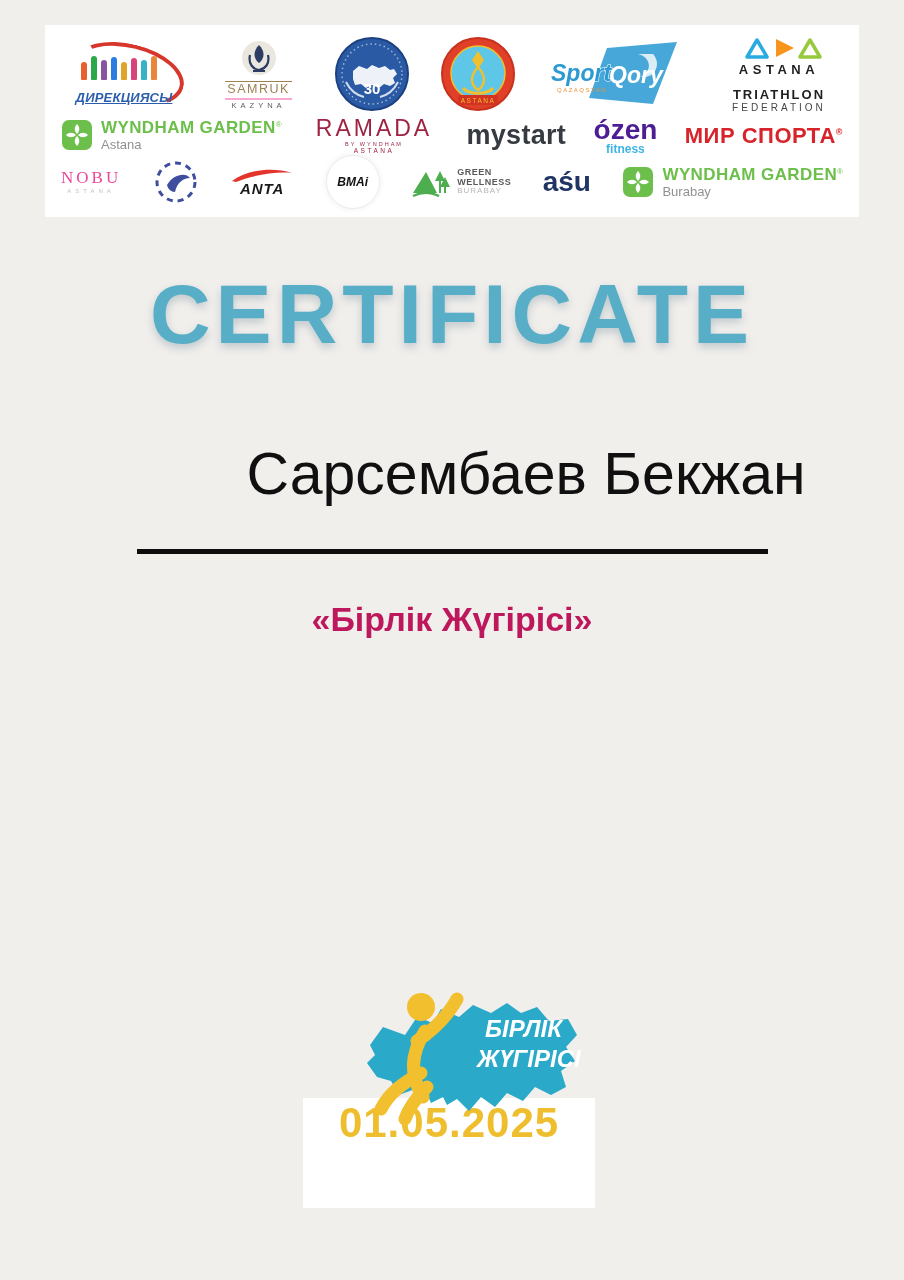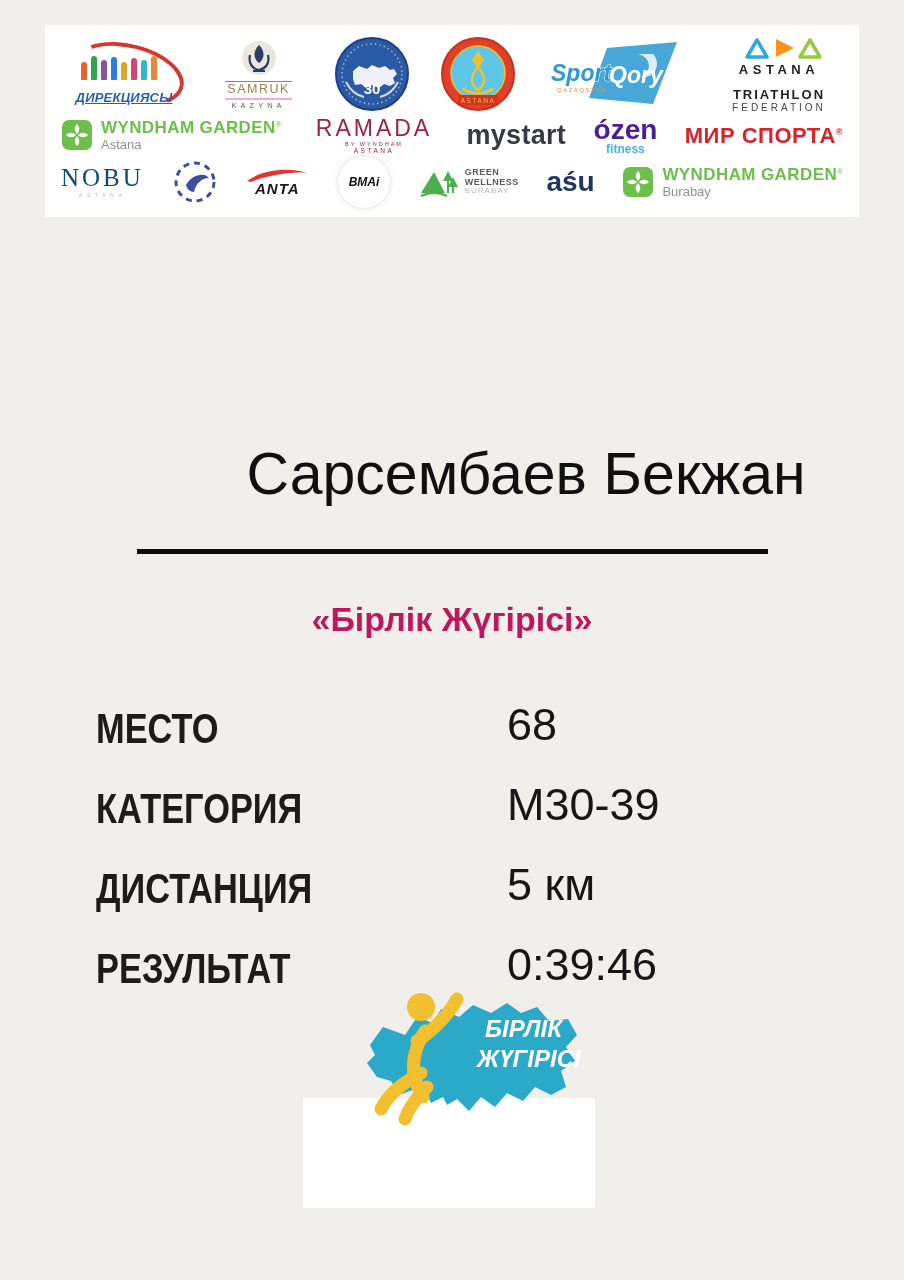--- a/index.html
+++ b/index.html
@@ -50,21 +50,21 @@
 
   .ms-brand{color:#363b42;font-size:27px;font-weight:800;letter-spacing:.3px;}
 
   .oz-brand{color:#4c1d95;font-size:28px;font-weight:700;}
   .oz-sub{color:#3fb4e6;font-size:12px;font-weight:600;margin-top:-2px;}
 
   .mir-brand{color:#d8232a;font-size:22px;font-weight:800;letter-spacing:.5px;white-space:nowrap;}
   .mir-reg{font-size:9px;vertical-align:super;}
 
   
-  .nb-brand{font-family:"Liberation Serif",serif;color:#0c4a6e;font-size:25px;letter-spacing:3px;}
+  .nb-brand{font-family:"Liberation Serif",serif;color:#ec4899;font-size:17px;letter-spacing:3px;}
   .nb-sub{color:#c6c2bc;font-size:6px;letter-spacing:4px;margin-top:1px;}
 
   
   .anta-t{color:#1a1a1a;font-size:15px;font-weight:800;font-style:italic;letter-spacing:1px;margin-top:-2px;}
 
   
   .bm{width:52px;height:52px;border-radius:50%;background:#fff;border:1px solid #ececec;
      box-shadow:0 0 6px rgba(0,0,0,.07);display:flex;align-items:center;justify-content:center;}
   .bm-t{font-size:12px;font-weight:800;font-style:italic;color:#111;}
 
@@ -273,46 +273,30 @@
           </g>
         </svg>
         <div class="wg-txt">
           <div><span class="wg-brand">WYNDHAM GARDEN</span><span class="wg-reg">®</span></div>
           <div class="wg-city">Burabay</div>
         </div>
       </div>
     </div>
   </div>
 
+  <div class="cert-title">CERTIFICATE</div>
 
   <div class="recipient">Сарсембаев Бекжан</div>
   <div class="name-line"></div>
 
   <div class="event-name">«Бірлік Жүгірісі»</div>
 
-  <div class="fields">
-    <div class="frow">
-      <div class="flabel">МЕСТО</div>
-      <div class="fvalue">68</div>
-    </div>
-    <div class="frow">
-      <div class="flabel">КАТЕГОРИЯ</div>
-      <div class="fvalue">М30-39</div>
-    </div>
-    <div class="frow">
-      <div class="flabel">ДИСТАНЦИЯ</div>
-      <div class="fvalue">5 км</div>
-    </div>
-    <div class="frow">
-      <div class="flabel">РЕЗУЛЬТАТ</div>
-      <div class="fvalue">0:39:46</div>
-    </div>
-  </div>
 
   <div class="white-box">
+    <div class="fb-date">01.05.2025</div>
   </div>
 
   <svg class="race-logo" width="270" height="150" viewBox="0 0 270 150">
     <path d="M45,60 L58,42 L80,50 L92,32 L108,38 L116,24 L134,32 L148,20 L166,28 L182,18 L196,28 L212,22 L224,36 L243,34 L252,50 L241,62 L250,76 L236,86 L241,102 L226,110 L210,102 L198,116 L182,108 L170,122 L156,112 L144,126 L132,114 L122,120 L118,112 L106,118 L100,104 L96,118 L90,104 L74,110 L66,96 L52,92 L42,78 L50,70 Z" fill="#2aa9c9"></path>
     <g stroke="#f2c02e" stroke-width="13" stroke-linecap="round" fill="none">
       <path d="M132,14 C122,32 110,44 92,56"></path>
       <path d="M100,46 C86,68 84,90 98,112"></path>
       <path d="M96,88 C78,98 64,108 56,124"></path>
       <path d="M102,102 C92,112 84,122 80,134"></path>
     </g>

